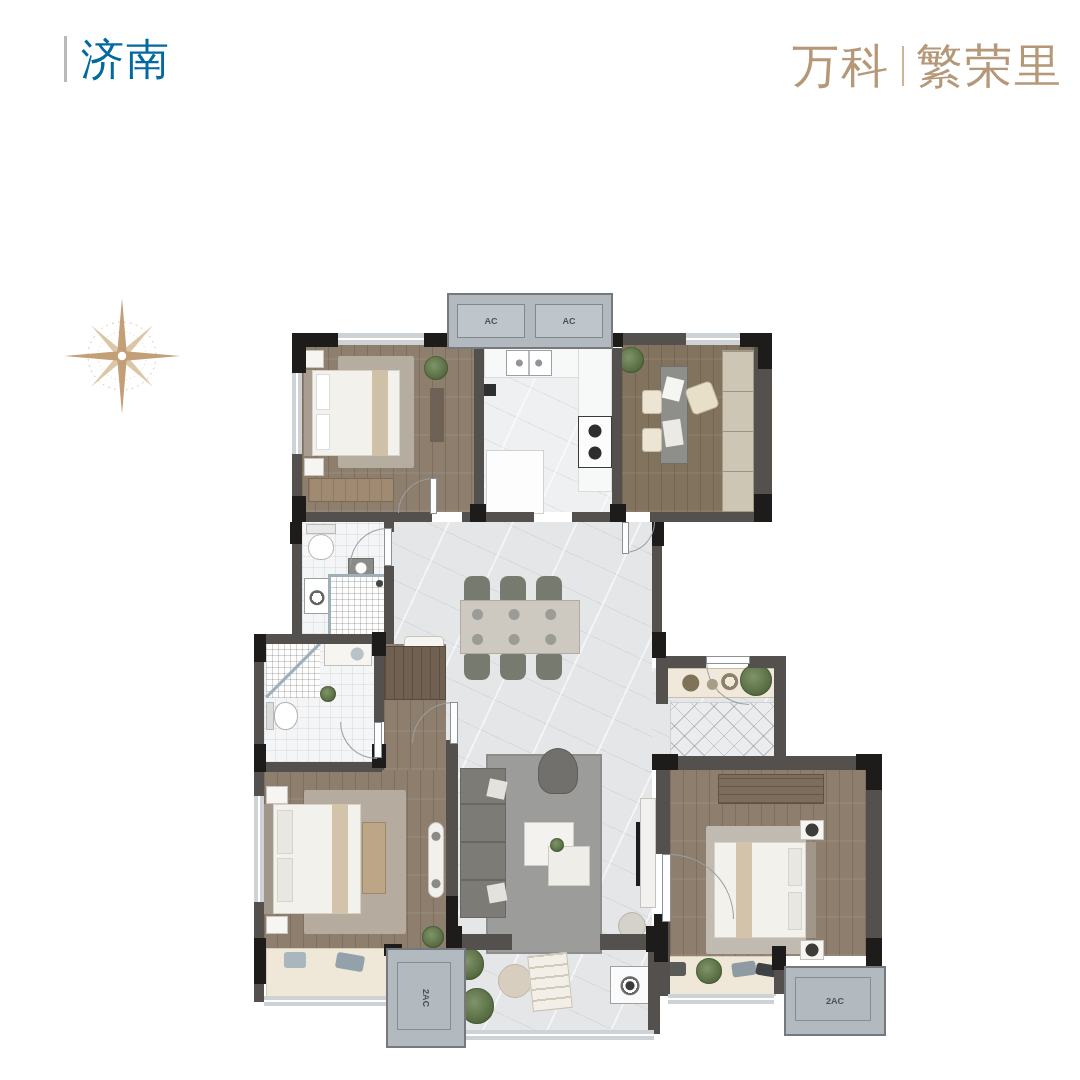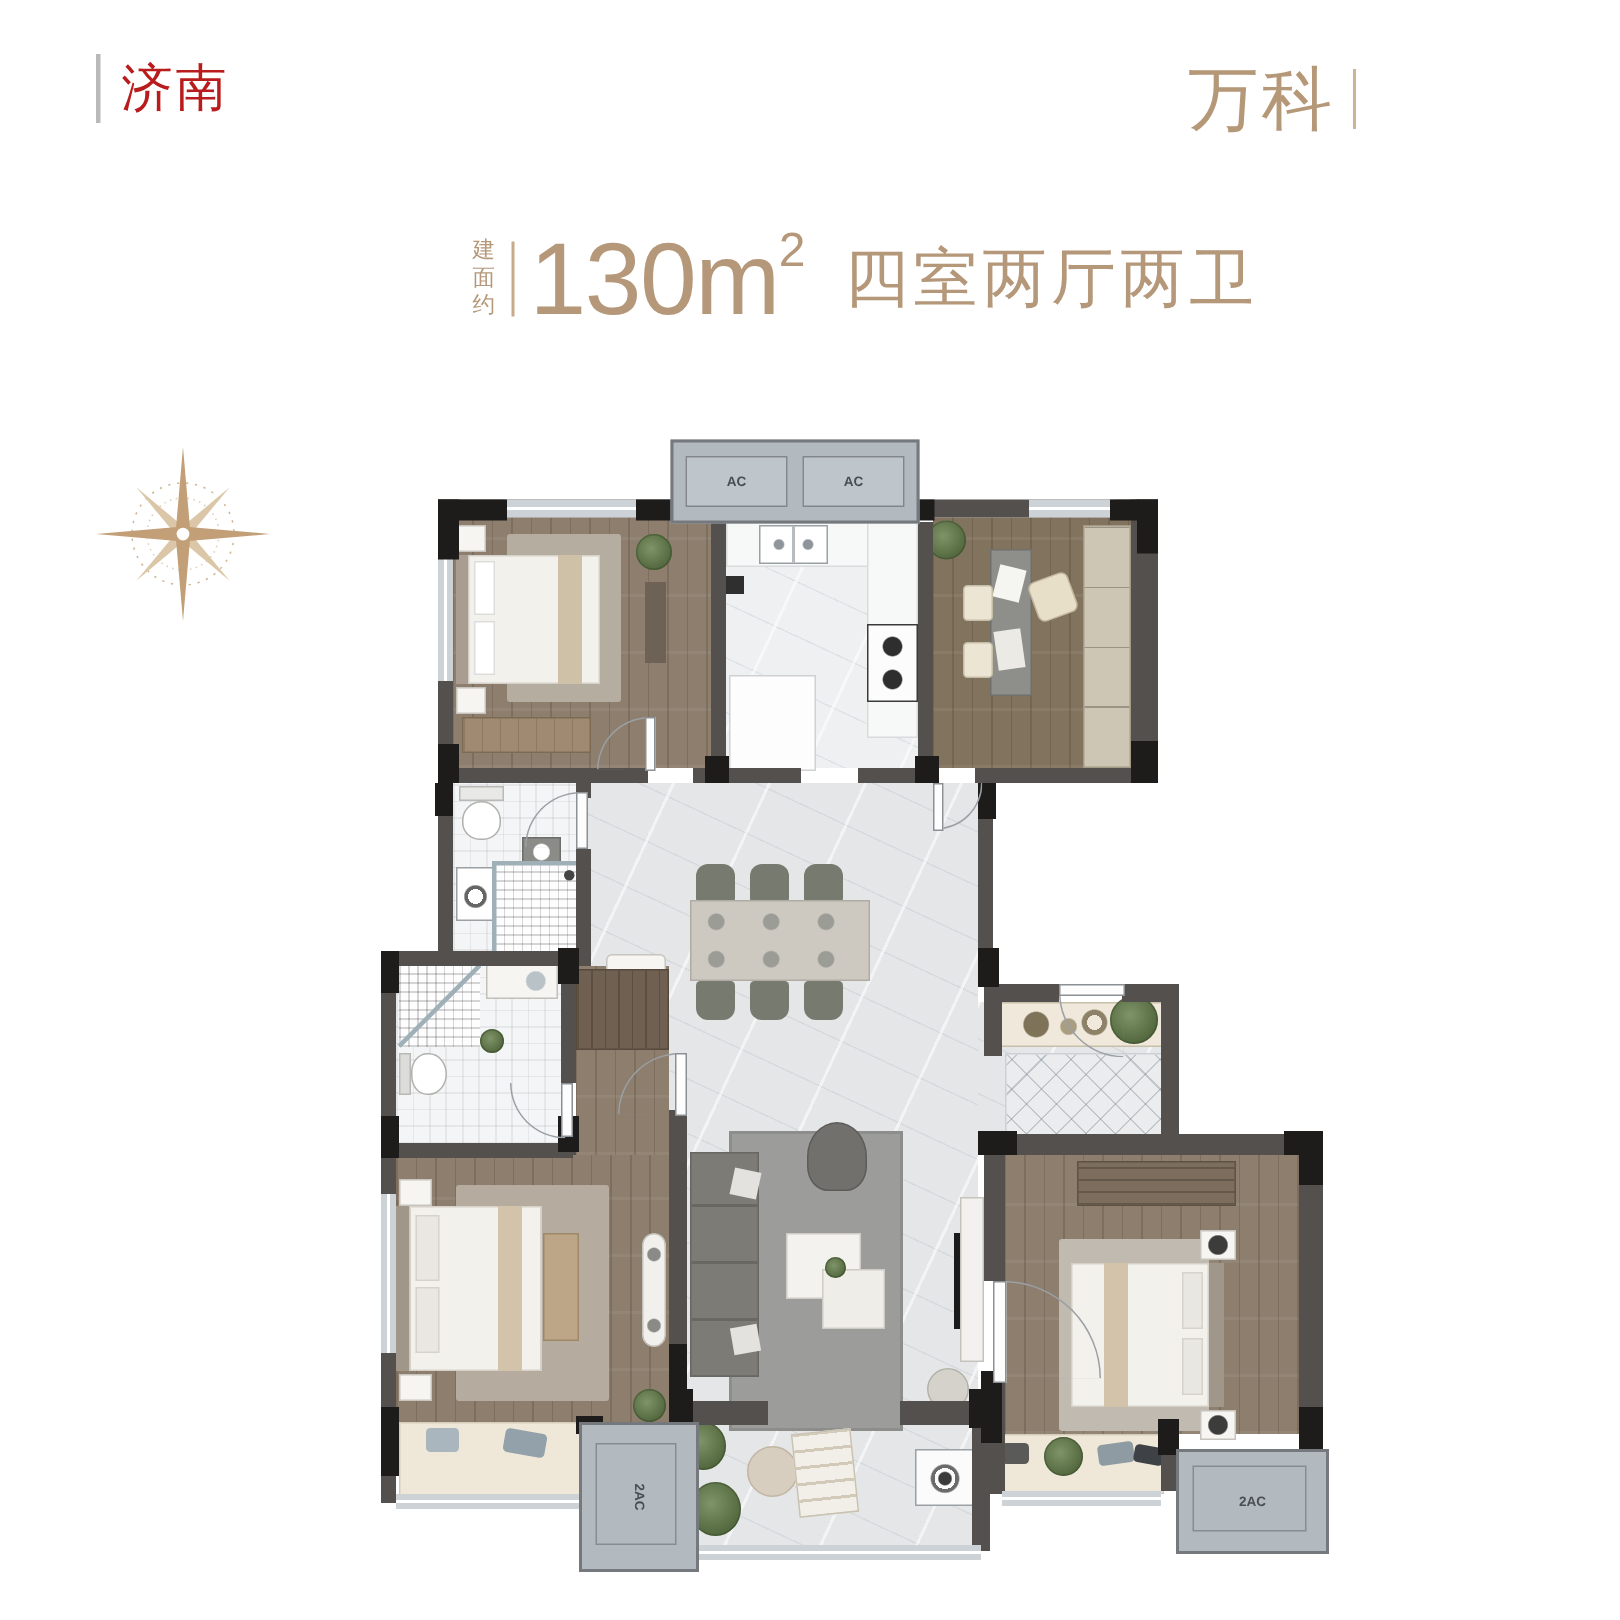--- a/index.html
+++ b/index.html
@@ -38,21 +38,21 @@
   .acplat{position:absolute;background:#b2bac0;border:2px solid #75797d;}
   .acunit{position:absolute;background:#bfc6cb;border:1px solid #83878b;color:#4a4e52;
     display:flex;align-items:center;justify-content:center;font-size:9px;font-weight:bold;}
   .aclabel{color:#4a4e52;font-size:9px;font-weight:bold;}
   .arc{position:absolute;border:0 solid #9aa0a5;background:transparent;}
   .leaf{position:absolute;background:#fdfdfd;border:1px solid #8b9094;}
   
   .logo{position:absolute;left:64px;top:36px;display:flex;align-items:center;gap:14px;}
   .logo .vanke{font-size:55px;font-weight:bold;color:#e60113;letter-spacing:0px;line-height:1;}
   .logo .sep{width:3px;height:46px;background:#b9b9b9;}
-  .logo .city{font-size:34px;color:#b91c1c;line-height:1;letter-spacing:2px;}
+  .logo .city{font-size:43px;color:#0369a1;line-height:1;letter-spacing:2px;}
   .project{position:absolute;left:792px;top:42px;display:flex;align-items:center;gap:12px;color:#b59878;}
   .project .p1,.project .p2{font-size:47px;line-height:1;letter-spacing:2px;}
   .project .sep{width:2px;height:40px;background:#cbb596;}
   .titleRow{position:absolute;left:315px;top:152px;display:flex;align-items:center;color:#b5987a;}
   .titleRow .prefix{width:18px;font-size:15px;line-height:1.25;word-break:break-all;margin-right:8px;}
   .titleRow .tsep{width:2px;height:50px;background:#c5ab8c;margin-right:10px;}
   .titleRow .area{font-size:68px;line-height:1;letter-spacing:-1px;}
   .titleRow .sup{font-size:32px;line-height:1;vertical-align:top;position:relative;top:-20px;}
   .titleRow .desc{font-size:43px;letter-spacing:3px;margin-left:26px;}
 </style>
@@ -61,29 +61,23 @@
 
 <div class="canvas">
 
   <div class="logo">
     <span class="sep"></span>
     <span class="city">济南</span>
   </div>
   <div class="project">
     <span class="p1">万科</span>
     <span class="sep"></span>
-  </div>
-
-  <div class="titleRow">
-    <span class="prefix">建面约</span>
-    <span class="tsep"></span>
-    <span class="area">130m</span>
-    <span class="sup">2</span>
-    <span class="desc">四室两厅两卫</span>
-  </div>
+    <span class="p2">繁荣里</span>
+  </div>
+
 
   <svg class="a" style="left:62px;top:294px;width:120px;height:124px;" viewBox="0 0 120 120">
     <circle cx="60" cy="60" r="34" fill="none" stroke="#c9ae89" stroke-width="1" stroke-dasharray="1.5,4.5" opacity=".9"></circle>
     <circle cx="60" cy="60" r="24" fill="none" stroke="#c9ae89" stroke-width="1" stroke-dasharray="1,3" opacity=".6"></circle>
     <g transform="rotate(45 60 60)" fill="#dbc7a8">
       <polygon points="60,16 64,60 60,104 56,60"></polygon>
       <polygon points="16,60 60,64 104,60 60,56"></polygon>
     </g>
     <g fill="#c29f77">
       <polygon points="60,2 65,60 60,118 55,60"></polygon>

